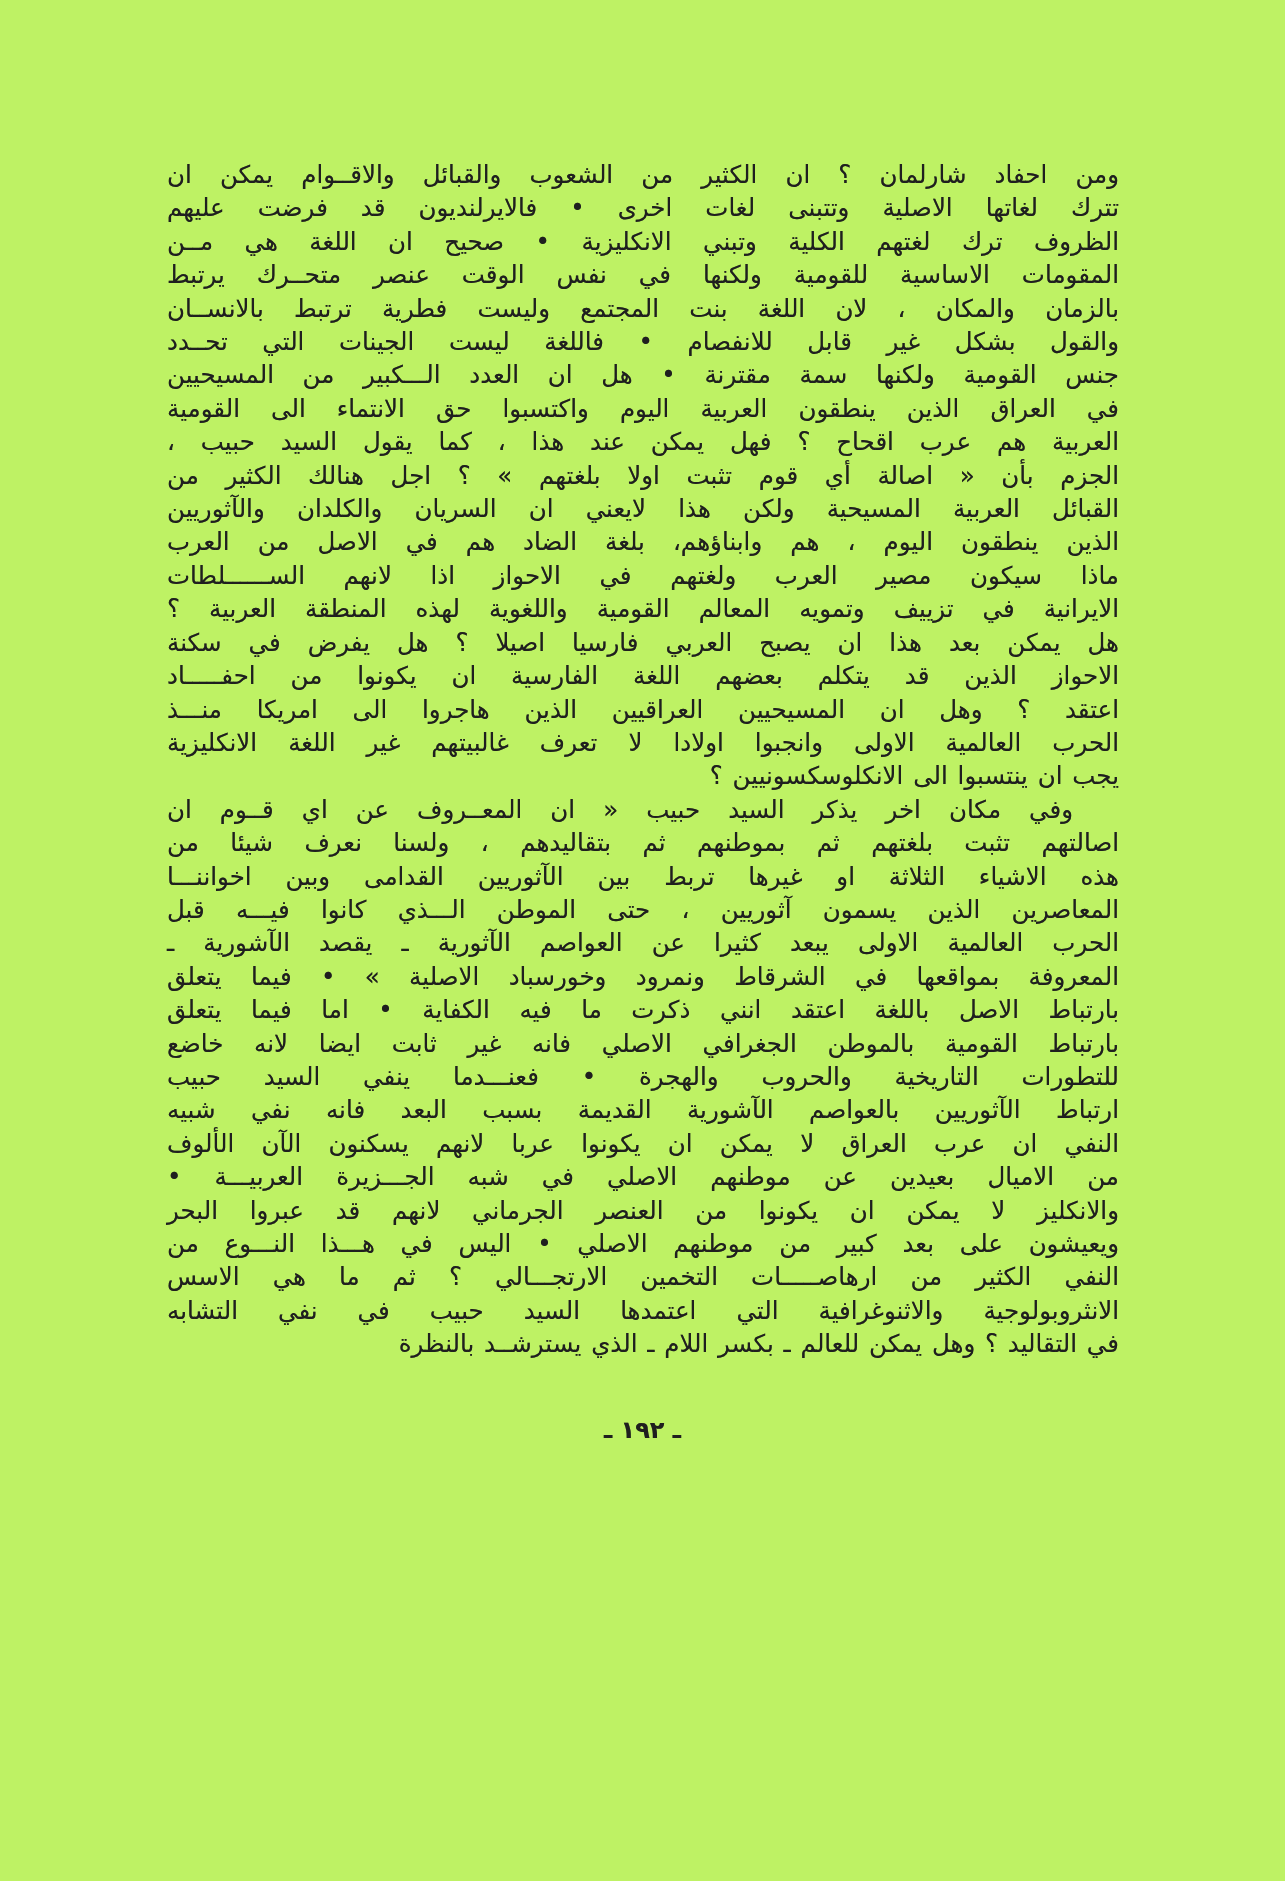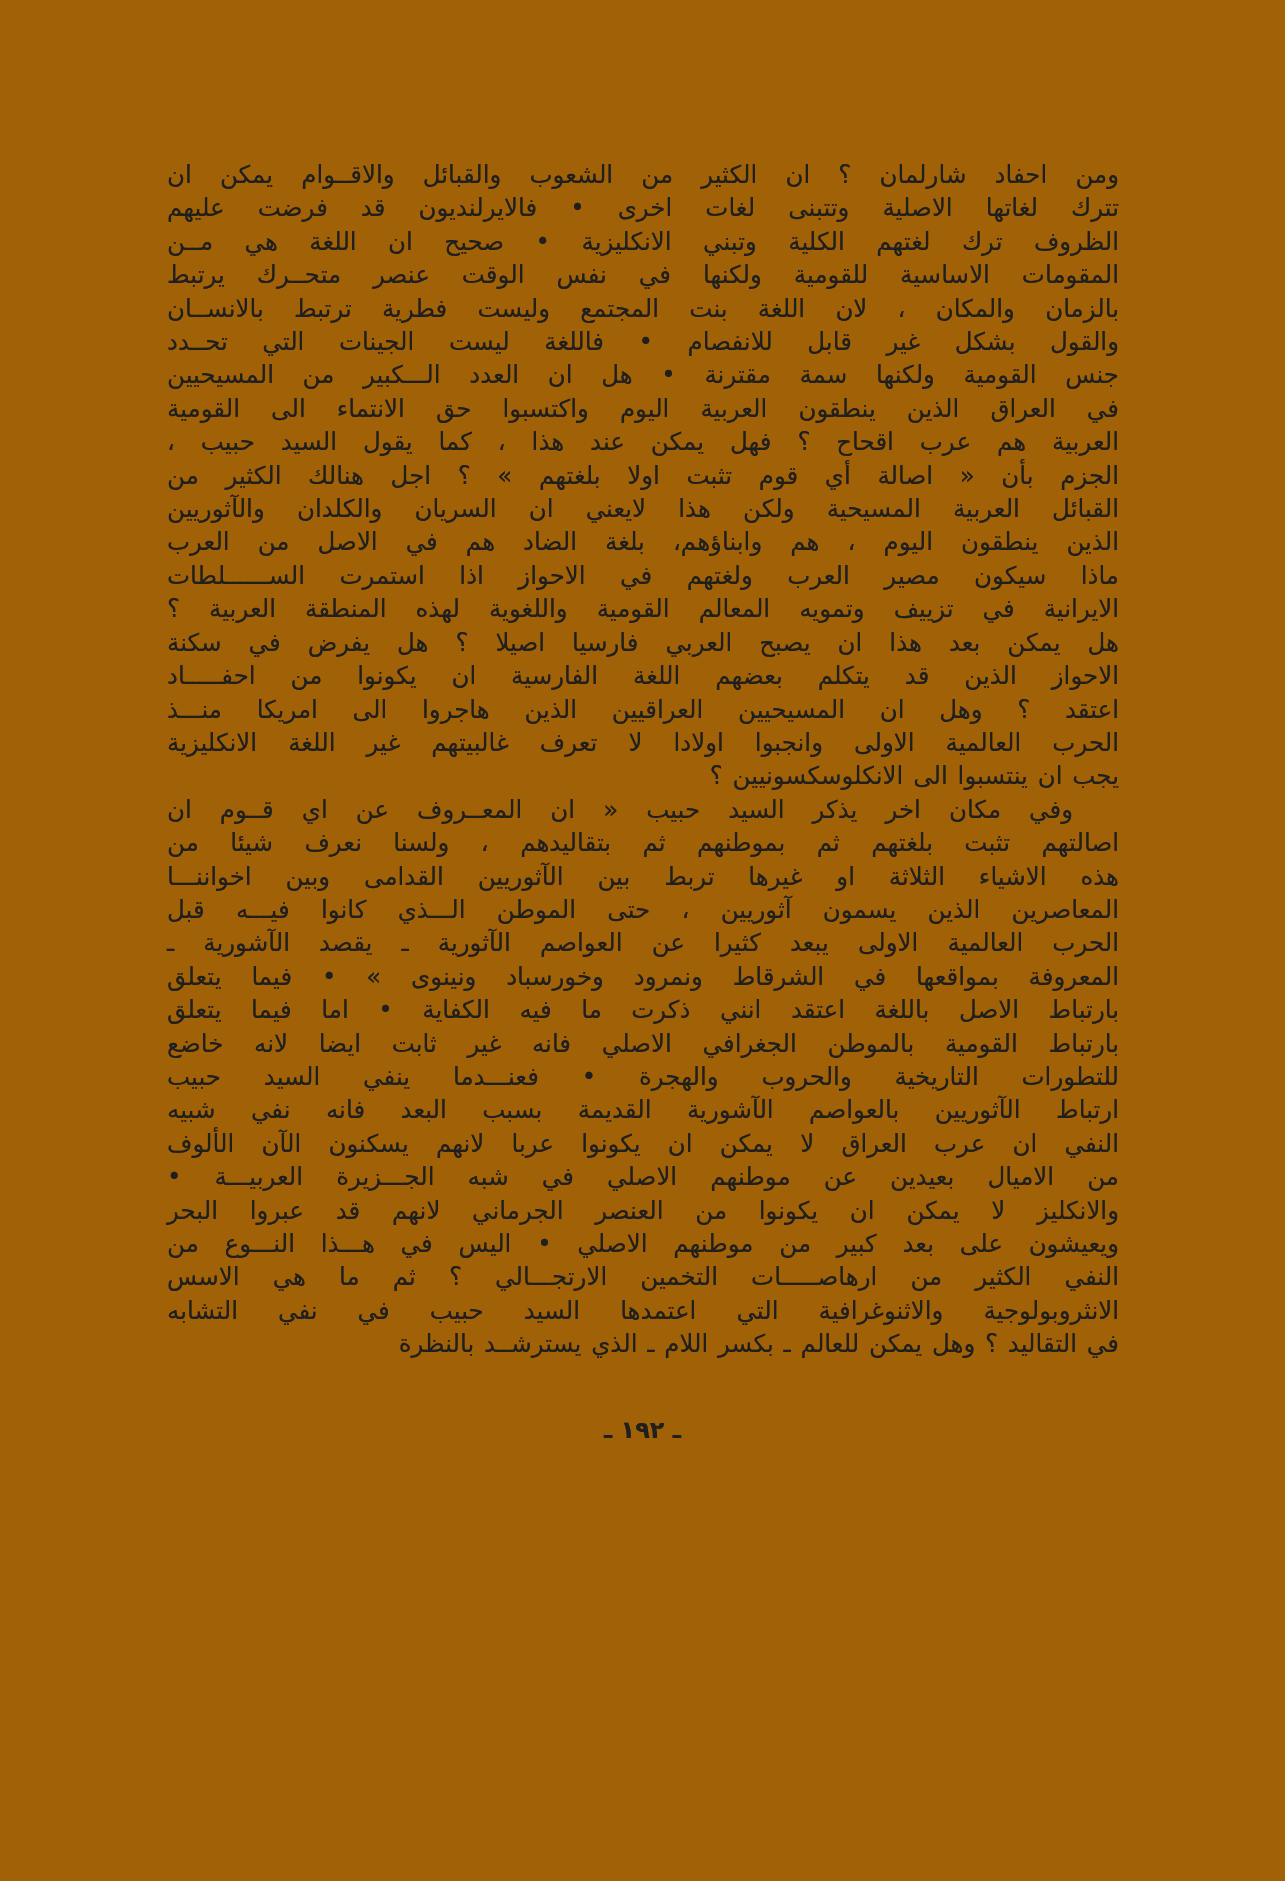--- a/index.html
+++ b/index.html
@@ -5,21 +5,21 @@
   html, body {
     margin: 0;
     padding: 0;
     background: #e8e8e8;
   }
   .page {
     position: relative;
     width: 1285px;
     height: 1881px;
     margin: 0 auto;
-    background: #a16207;
+    background: #bef264;
     overflow: hidden;
     font-family: "DejaVu Sans", sans-serif;
     color: #1c1c1c;
   }
   .text-block {
     position: absolute;
     top: 158px;
     right: 166px;
     width: 952px;
     direction: rtl;
@@ -72,35 +72,35 @@
         <p class="line">الظروف ترك لغتهم الكلية وتبني الانكليزية • صحيح ان اللغة هي مــن</p>
         <p class="line">المقومات الاساسية للقومية ولكنها في نفس الوقت عنصر متحــرك يرتبط</p>
         <p class="line">بالزمان والمكان ، لان اللغة بنت المجتمع وليست فطرية ترتبط بالانســان</p>
         <p class="line">والقول بشكل غير قابل للانفصام • فاللغة ليست الجينات التي تحــدد</p>
         <p class="line">جنس القومية ولكنها سمة مقترنة • هل ان العدد الـــكبير من المسيحيين</p>
         <p class="line">في العراق الذين ينطقون العربية اليوم واكتسبوا حق الانتماء الى القومية</p>
         <p class="line">العربية هم عرب اقحاح ؟ فهل يمكن عند هذا ، كما يقول السيد حبيب ،</p>
         <p class="line">الجزم بأن « اصالة أي قوم تثبت اولا بلغتهم » ؟ اجل هنالك الكثير من</p>
         <p class="line">القبائل العربية المسيحية ولكن هذا لايعني ان السريان والكلدان والآثوريين</p>
         <p class="line">الذين ينطقون اليوم ، هم وابناؤهم، بلغة الضاد هم في الاصل من العرب</p>
-        <p class="line">ماذا سيكون مصير العرب ولغتهم في الاحواز اذا استمرت الســــــلطات</p>
+        <p class="line">ماذا سيكون مصير العرب ولغتهم في الاحواز اذا لانهم الســــــلطات</p>
         <p class="line">الايرانية في تزييف وتمويه المعالم القومية واللغوية لهذه المنطقة العربية ؟</p>
         <p class="line">هل يمكن بعد هذا ان يصبح العربي فارسيا اصيلا ؟ هل يفرض في سكنة</p>
         <p class="line">الاحواز الذين قد يتكلم بعضهم اللغة الفارسية ان يكونوا من احفـــــاد</p>
         <p class="line">اعتقد ؟ وهل ان المسيحيين العراقيين الذين هاجروا الى امريكا منـــذ</p>
         <p class="line">الحرب العالمية الاولى وانجبوا اولادا لا تعرف غالبيتهم غير اللغة الانكليزية</p>
         <p class="line para-end">يجب ان ينتسبوا الى الانكلوسكسونيين ؟</p>
       </div>
       <div class="para">
         <p class="line indent-first">وفي مكان اخر يذكر السيد حبيب « ان المعــروف عن اي قــوم ان</p>
         <p class="line">اصالتهم تثبت بلغتهم ثم بموطنهم ثم بتقاليدهم ، ولسنا نعرف شيئا من</p>
         <p class="line">هذه الاشياء الثلاثة او غيرها تربط بين الآثوريين القدامى وبين اخواننـــا</p>
         <p class="line">المعاصرين الذين يسمون آثوريين ، حتى الموطن الـــذي كانوا فيـــه قبل</p>
         <p class="line">الحرب العالمية الاولى يبعد كثيرا عن العواصم الآثورية ـ يقصد الآشورية ـ</p>
-        <p class="line">المعروفة بمواقعها في الشرقاط ونمرود وخورسباد ونينوى » • فيما يتعلق</p>
+        <p class="line">المعروفة بمواقعها في الشرقاط ونمرود وخورسباد الاصلية » • فيما يتعلق</p>
         <p class="line">بارتباط الاصل باللغة اعتقد انني ذكرت ما فيه الكفاية • اما فيما يتعلق</p>
         <p class="line">بارتباط القومية بالموطن الجغرافي الاصلي فانه غير ثابت ايضا لانه خاضع</p>
         <p class="line">للتطورات التاريخية والحروب والهجرة • فعنـــدما ينفي السيد حبيب</p>
         <p class="line">ارتباط الآثوريين بالعواصم الآشورية القديمة بسبب البعد فانه نفي شبيه</p>
         <p class="line">النفي ان عرب العراق لا يمكن ان يكونوا عربا لانهم يسكنون الآن الألوف</p>
         <p class="line">من الاميال بعيدين عن موطنهم الاصلي في شبه الجـــزيرة العربيـــة •</p>
         <p class="line">والانكليز لا يمكن ان يكونوا من العنصر الجرماني لانهم قد عبروا البحر</p>
         <p class="line">ويعيشون على بعد كبير من موطنهم الاصلي • اليس في هـــذا النـــوع من</p>
         <p class="line">النفي الكثير من ارهاصـــــات التخمين الارتجـــالي ؟ ثم ما هي الاسس</p>
         <p class="line">الانثروبولوجية والاثنوغرافية التي اعتمدها السيد حبيب في نفي التشابه</p>

